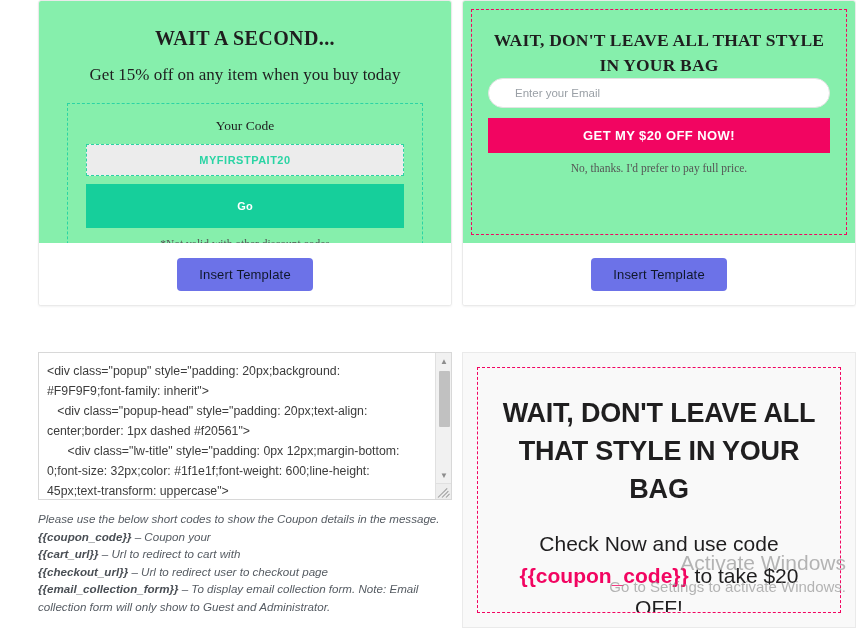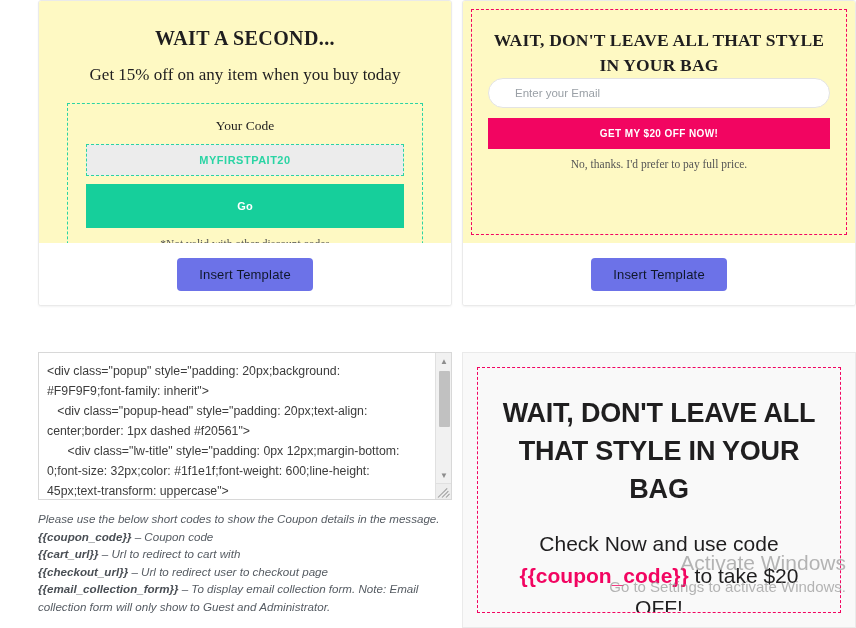--- a/index.html
+++ b/index.html
@@ -34,21 +34,21 @@
     box-shadow: 0 1px 2px rgba(0,0,0,0.05);
     box-sizing: border-box;
     display: flex;
     flex-direction: column;
     overflow: hidden;
   }
   .tpl-card.left  { width: 414px; }
   .tpl-card.right { width: 394px; }
 
   .tpl-preview {
-    background: #fef9c3;
+    background: #86efac;
     padding: 10px;
     box-sizing: border-box;
     flex: 0 0 auto;
   }
   .tpl-card.left  .tpl-preview { height: 242px; }
   .tpl-card.right .tpl-preview { height: 242px; padding: 8px; }
 
   .tpl-footer {
     flex: 1 1 auto;
     display: flex;
@@ -166,21 +166,21 @@
   .popB-input::placeholder { color: #9aa0a6; }
   .popB-cta {
     display: block;
     width: 100%;
     margin-top: 10px;
     background: #f20561;
     color: #ffffff;
     border: none;
     padding: 10px 0;
     font-family: "Liberation Sans", sans-serif;
-    font-size: 10px;
+    font-size: 13px;
     font-weight: bold;
     letter-spacing: .4px;
     cursor: pointer;
   }
   .popB-decline {
     margin-top: 9px;
     font-size: 11.5px;
     color: #555;
   }
 
@@ -387,21 +387,21 @@
       </div>
       <div class="resize-grip">
         <span></span>
         <span></span>
         <span></span>
       </div>
     </div>
 
     <div class="shortcodes">
       <div class="sc-line">Please use the below short codes to show the Coupon details in the message.</div>
-      <div class="sc-line"><b>{{coupon_code}}</b><span> – Coupon code</span></div>
+      <div class="sc-line"><b>{{coupon_code}}</b><span> – Coupon your</span></div>
       <div class="sc-line"><b>{{cart_url}}</b><span> – Url to redirect to cart with</span></div>
       <div class="sc-line"><b>{{checkout_url}}</b><span> – Url to redirect user to checkout page</span></div>
       <div class="sc-line"><b>{{email_collection_form}}</b><span> – To display email collection form. Note: Email collection form will only show to Guest and Administrator.</span></div>
     </div>
   </div>
 
   <div class="edit-right">
     <div class="preview-card">
       <div class="preview-inner">
         <div class="pv-title">WAIT, DON'T LEAVE ALL THAT STYLE IN YOUR BAG</div>

